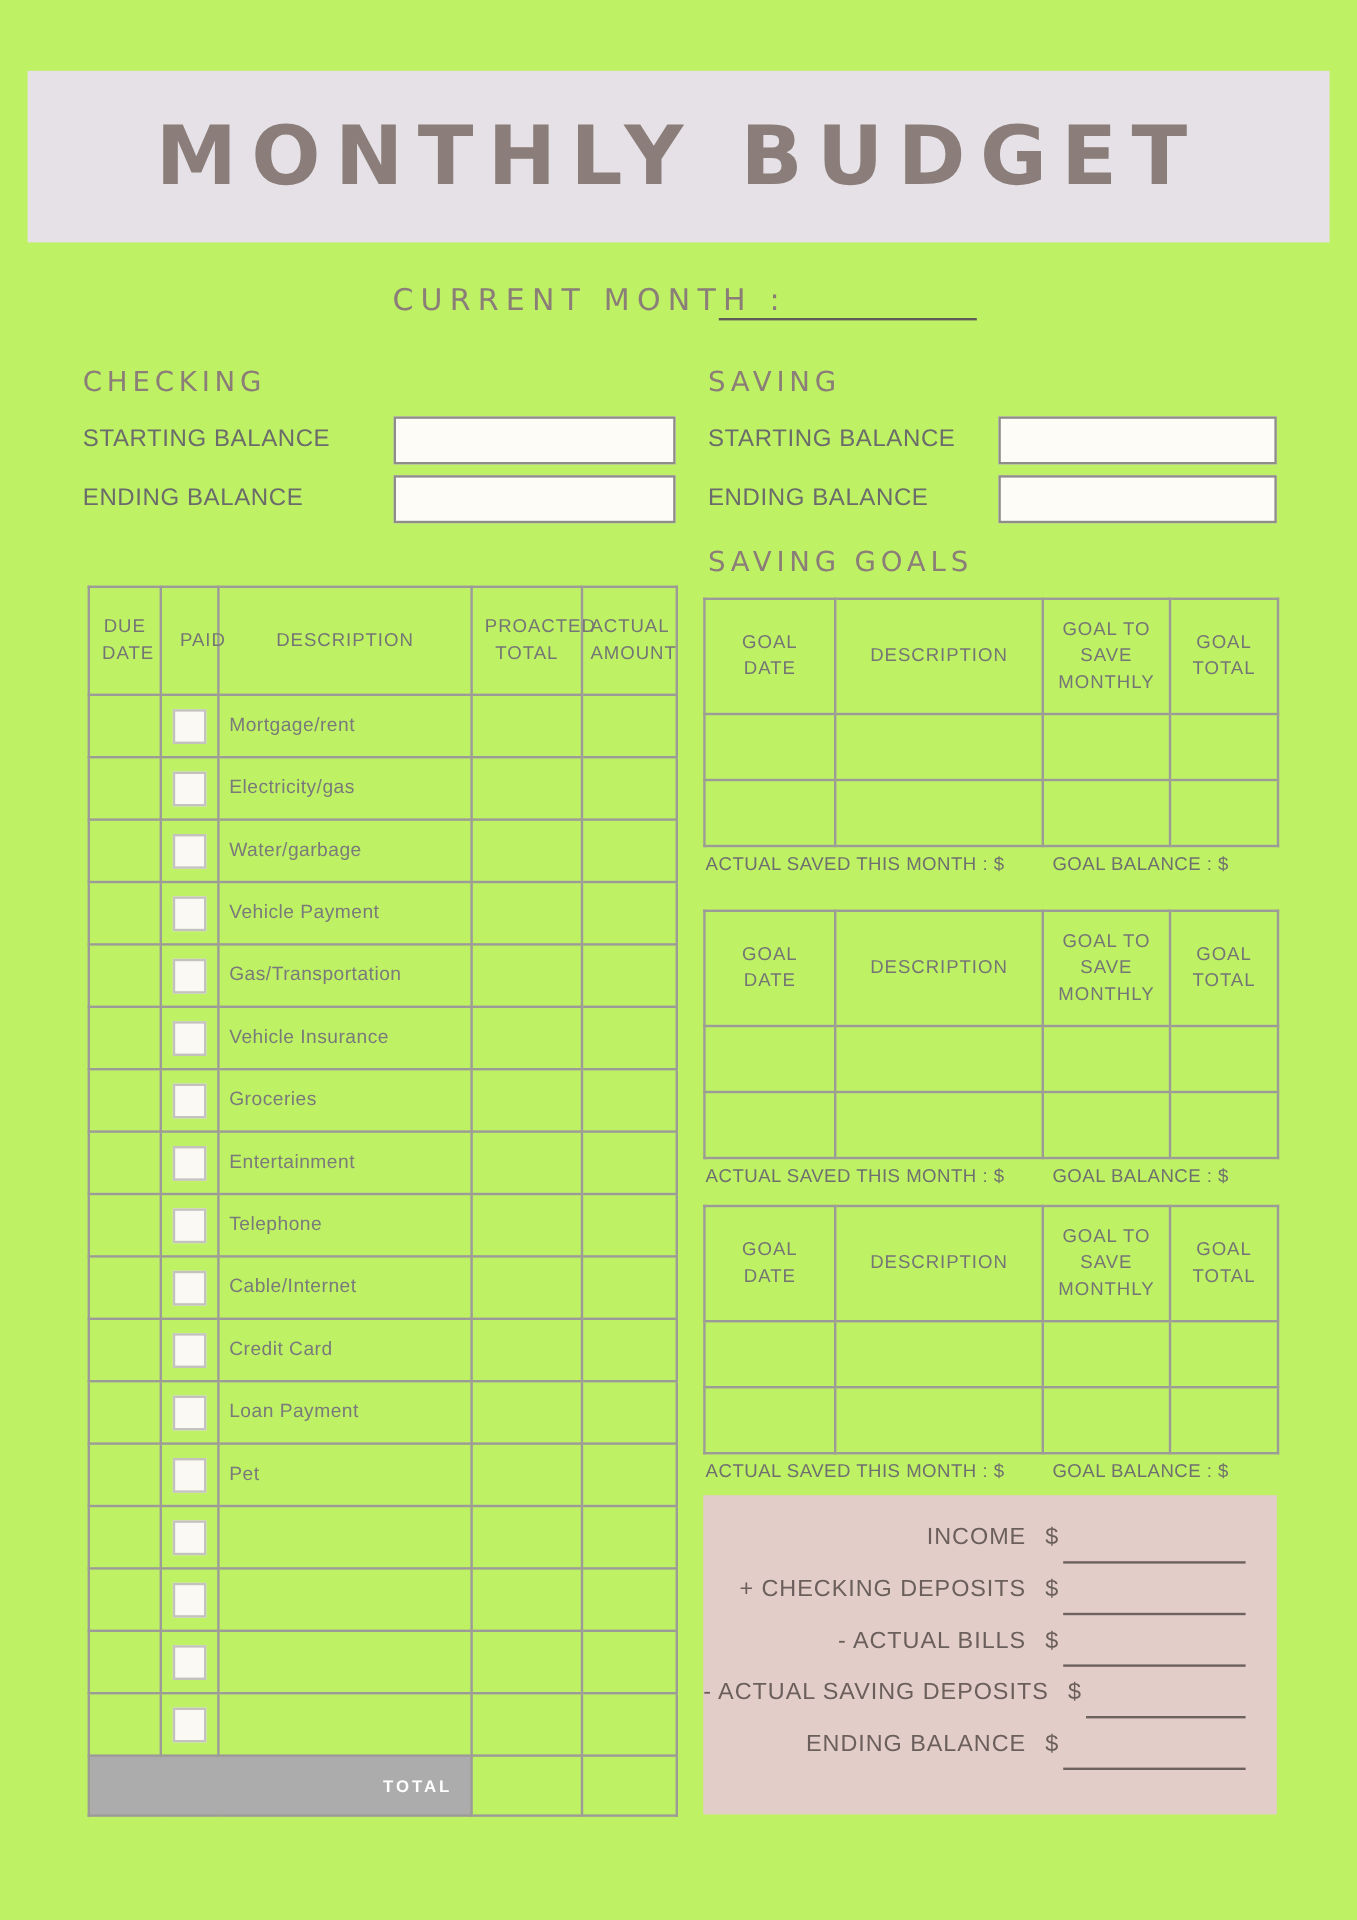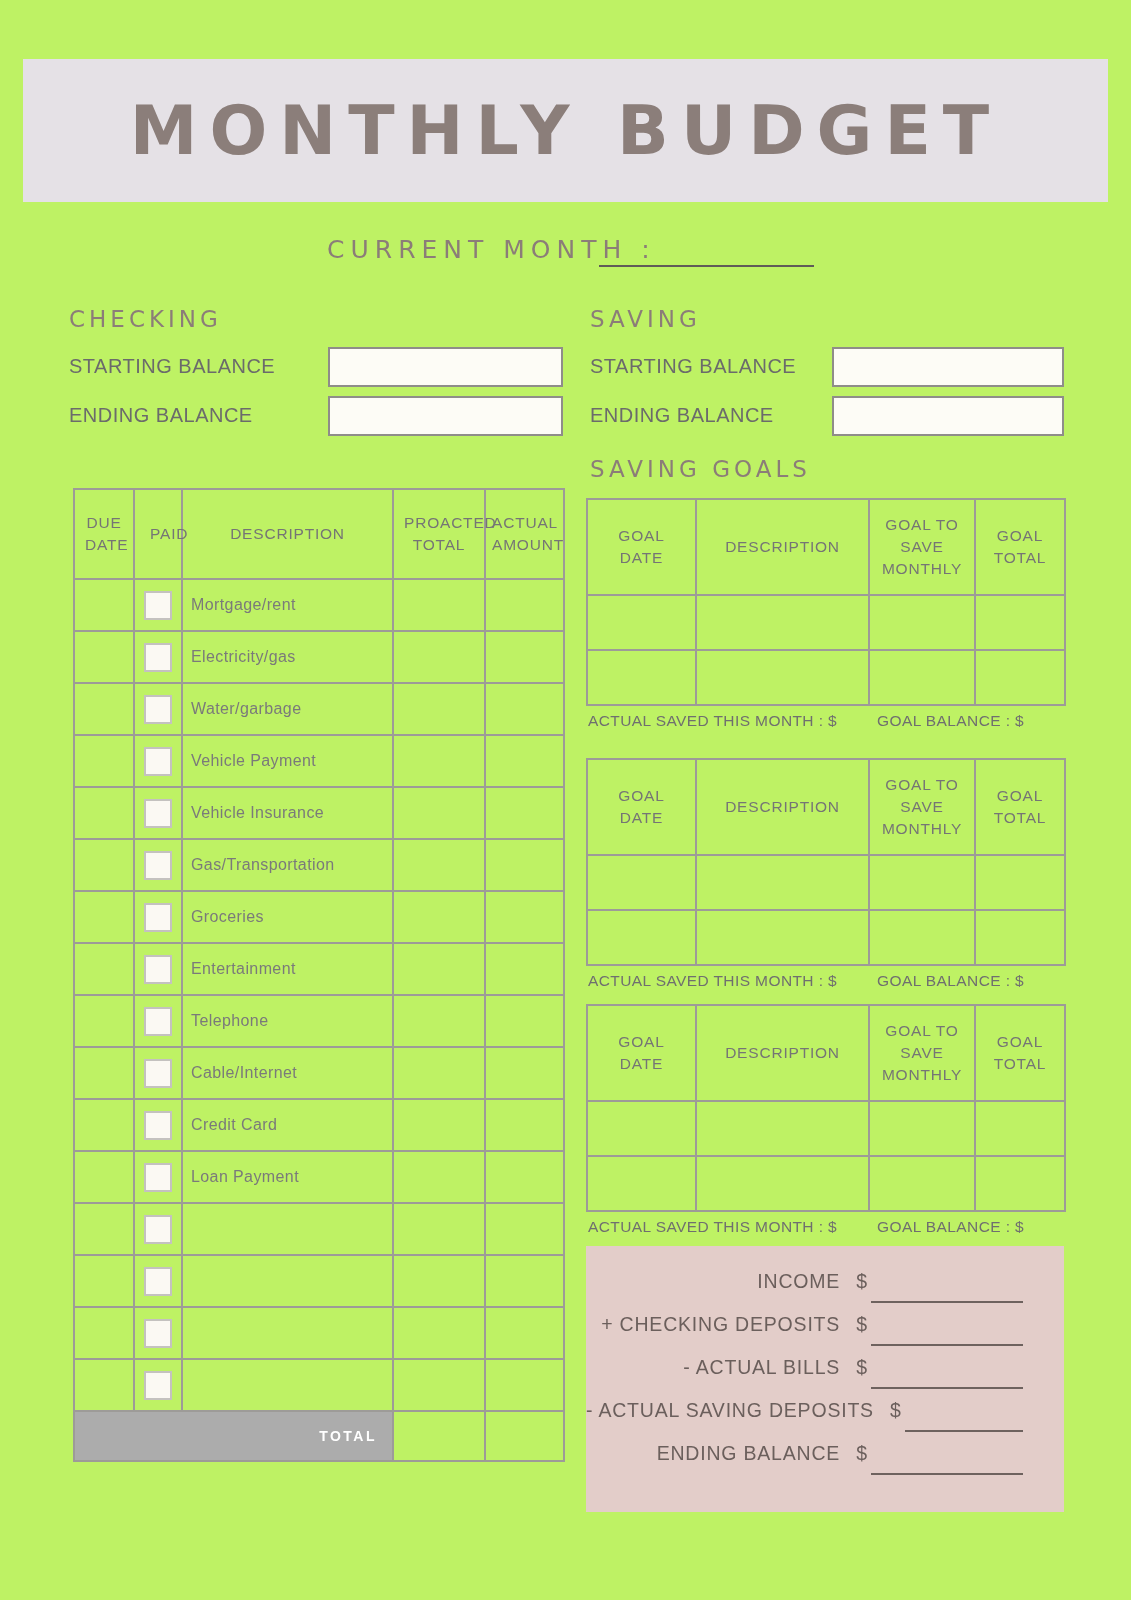--- a/index.html
+++ b/index.html
@@ -52,21 +52,21 @@
   .gc1 { top:712px; } .gc2 { top:972px; } .gc3 { top:1218px; }
   .goal-caption .gc-balance { position:absolute; left:289px; }
   .goals-heading { position:absolute; left:590px; top:456px; }
   .checking-heading { position:absolute; left:69px; top:306px; }
   .saving-heading { position:absolute; left:590px; top:306px; }
   
   .summary-box {
     position:absolute; left:586px; top:1246px; width:478px; height:266px;
     background:#e3cdc9; padding-top:24px;
   }
-  .sum-row { display:flex; align-items:baseline; justify-content:flex-end; height:43px; padding-right:41px; }
+  .sum-row { display:flex; align-items:baseline; justify-content:flex-end; height:43px; padding-right:26px; }
   .sum-label { font-size:19.5px; letter-spacing:0.8px; color:#6b5f5c; white-space:nowrap; }
   .sum-cur { font-size:19.5px; color:#6b5f5c; margin:0 4px 0 16px; }
   .sum-line { width:152px; border-bottom:2px solid #6e625e; align-self:flex-end; margin-bottom:10px; }
 </style>
 </head>
 <body>
 
 <div class="page">
 
   <div class="banner">
@@ -140,38 +140,38 @@
           </td>
           <td class="c-desc">Vehicle Payment</td>
           <td></td>
           <td></td>
         </tr>
     <tr>
           <td></td>
           <td>
             <div class="checkbox"></div>
           </td>
+          <td class="c-desc">Gas/Transportation</td>
+          <td></td>
+          <td></td>
+        </tr>
+    <tr>
+          <td></td>
+          <td>
+            <div class="checkbox"></div>
+          </td>
           <td class="c-desc">Vehicle Insurance</td>
           <td></td>
           <td></td>
         </tr>
     <tr>
           <td></td>
           <td>
             <div class="checkbox"></div>
           </td>
-          <td class="c-desc">Gas/Transportation</td>
-          <td></td>
-          <td></td>
-        </tr>
-    <tr>
-          <td></td>
-          <td>
-            <div class="checkbox"></div>
-          </td>
           <td class="c-desc">Groceries</td>
           <td></td>
           <td></td>
         </tr>
     <tr>
           <td></td>
           <td>
             <div class="checkbox"></div>
           </td>
           <td class="c-desc">Entertainment</td>
@@ -204,20 +204,29 @@
           <td class="c-desc">Credit Card</td>
           <td></td>
           <td></td>
         </tr>
     <tr>
           <td></td>
           <td>
             <div class="checkbox"></div>
           </td>
           <td class="c-desc">Loan Payment</td>
+          <td></td>
+          <td></td>
+        </tr>
+    <tr>
+          <td></td>
+          <td>
+            <div class="checkbox"></div>
+          </td>
+          <td class="c-desc">Pet</td>
           <td></td>
           <td></td>
         </tr>
     <tr>
           <td></td>
           <td>
             <div class="checkbox"></div>
           </td>
           <td class="c-desc"></td>
           <td></td>

